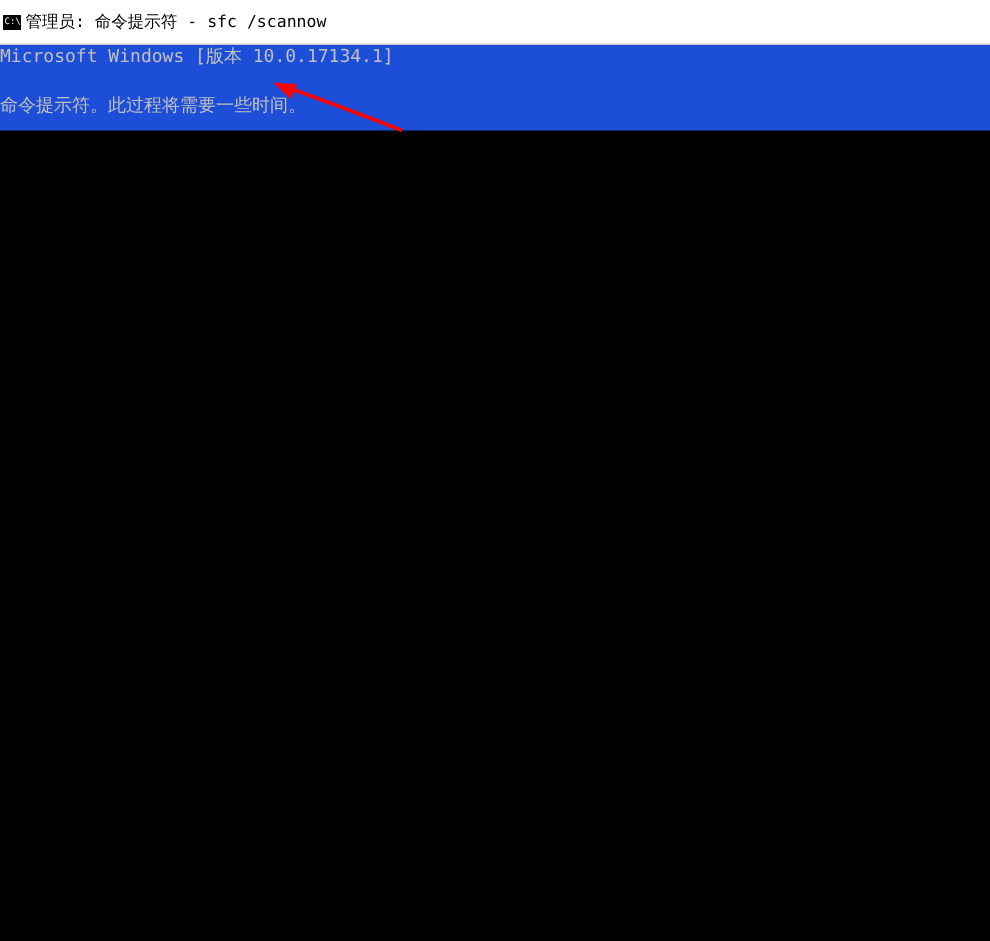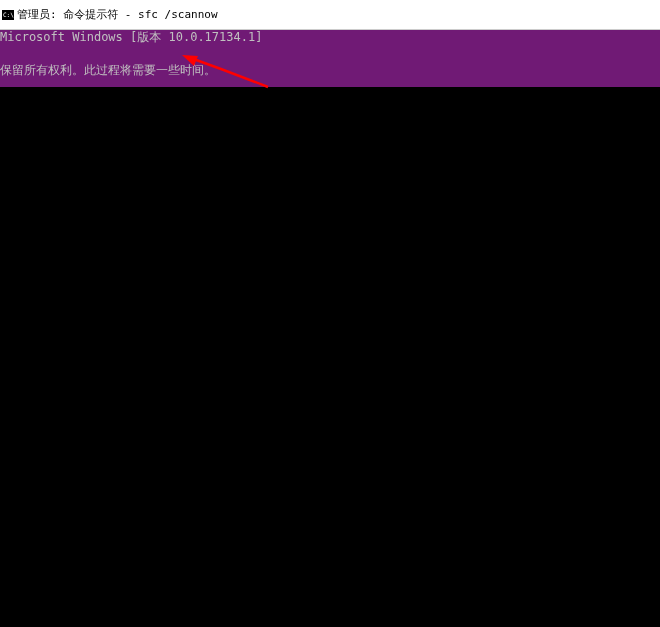--- a/index.html
+++ b/index.html
@@ -37,21 +37,21 @@
     .titlebar-icon::after {
       content: "C:\\";
       color: #ffffff;
       font-size: 6px;
       position: absolute;
       top: 1px;
       left: 1px;
       font-family: Consolas, monospace;
     }
     .terminal {
-      background: #701a75;
+      background: #1d4ed8;
       color: #c0c0c0;
       padding: 2px 0 0 0;
       line-height: 11px;
       font-size: 12px;
       font-family: "SimSun", "NSimSun", Consolas, monospace;
     }
     .line {
       white-space: pre;
       height: 11px;
     }
@@ -79,21 +79,21 @@
 
 <div class="titlebar">
   <span class="titlebar-icon"></span>
   <span>管理员: 命令提示符 - sfc  /scannow</span>
 </div>
 
 <div class="terminal">
   <div class="line">Microsoft Windows [版本 10.0.17134.1]</div>
   <div class="blank"></div>
   <div class="blank"></div>
-  <div class="line">保留所有权利。此过程将需要一些时间。</div>
+  <div class="line">命令提示符。此过程将需要一些时间。</div>
   <div class="blank"></div>
 </div>
 
 <svg class="arrow-annotation" width="100" height="45" viewBox="0 0 100 45">
   <defs>
     <marker id="arrowhead" markerWidth="10" markerHeight="8" refX="1" refY="4" orient="auto">
       <polygon points="0 0, 10 4, 0 8" fill="#ff0000" transform="rotate(180 5 4)"></polygon>
     </marker>
   </defs>
   <path d="M 88 35 Q 50 20 8 5" stroke="#ff0000" stroke-width="2.5" fill="none"></path>

